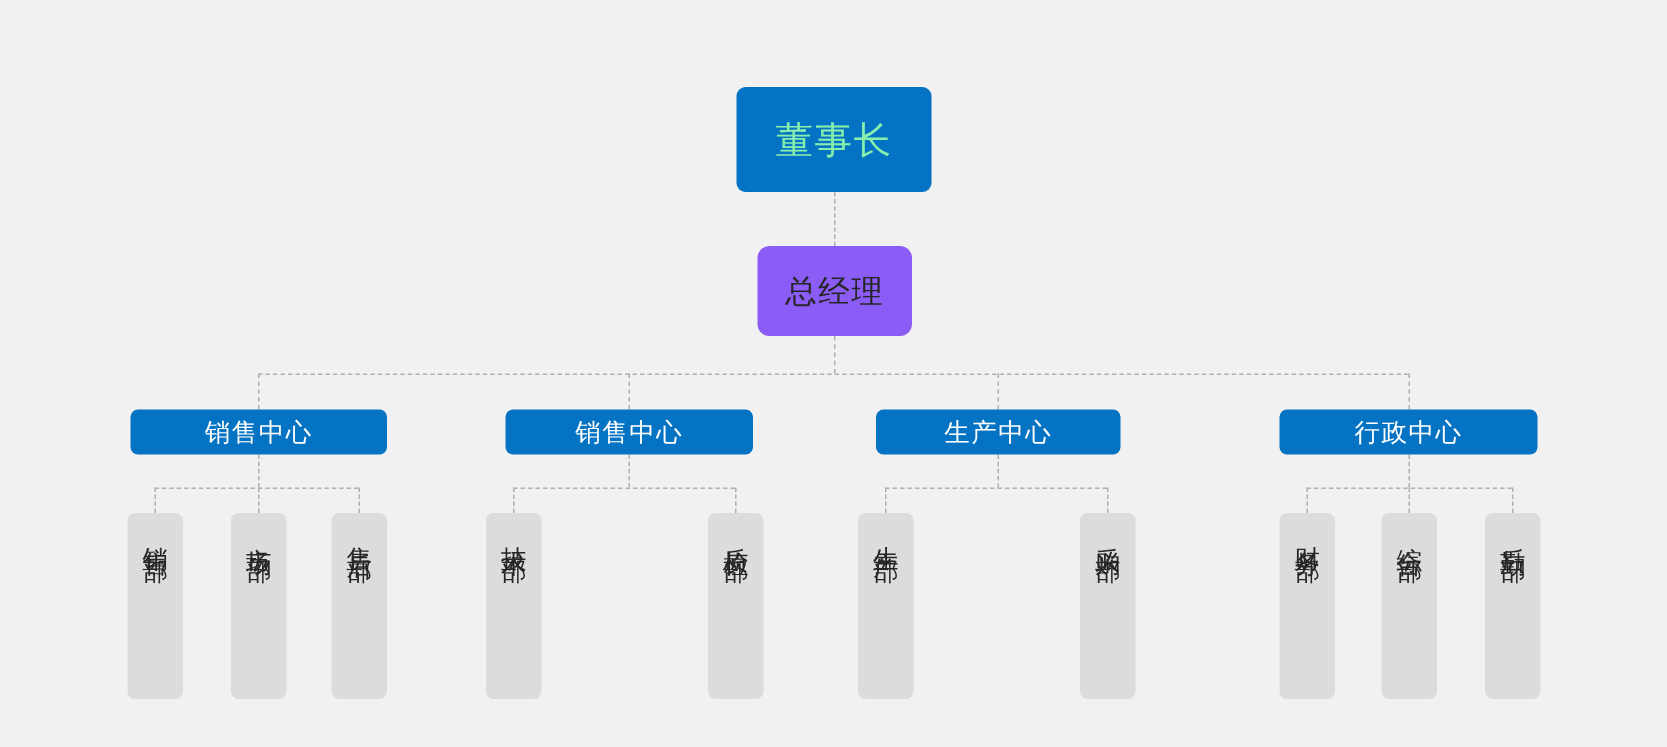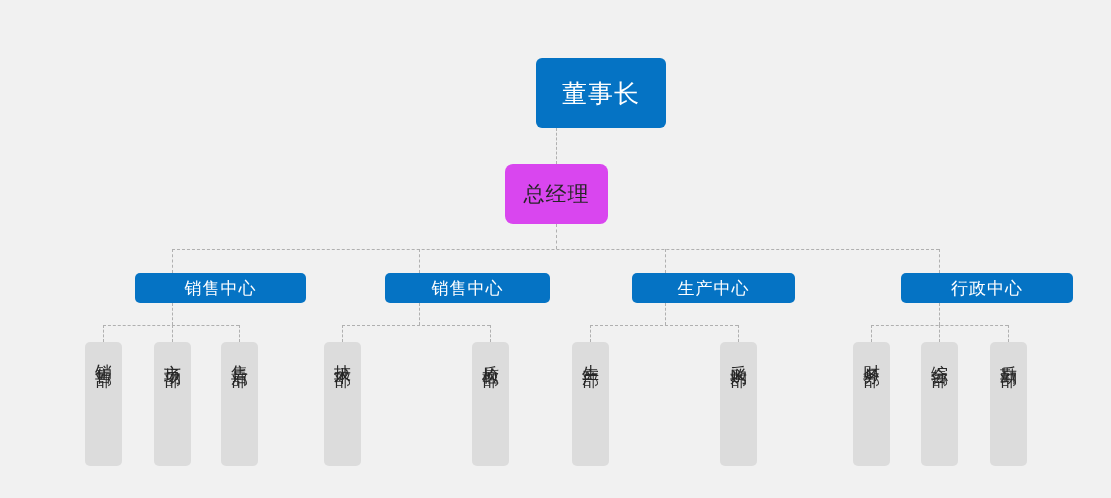--- a/index.html
+++ b/index.html
@@ -38,39 +38,37 @@
     position: absolute;
     box-sizing: border-box;
     border-radius: 6px;
     display: flex;
     align-items: center;
     justify-content: center;
     z-index: 2;
   }
   .node.chairman {
     background: #0573c4;
-    color: #ffffff;
+    color: #86efac;
     font-size: 25px;
     letter-spacing: 1px;
-    margin-left: 45px;
   }
   .node.manager {
-    background: #d946ef;
+    background: #8b5cf6;
     color: #262626;
     font-size: 21px;
     letter-spacing: 1px;
     border-radius: 8px;
   }
   .node.center {
     background: #0573c4;
     color: #ffffff;
     font-size: 17px;
     letter-spacing: 1px;
     border-radius: 5px;
-    margin-left: 48px;
   }
   .node.dept {
     background: #dcdcdc;
     color: #262626;
     font-size: 17px;
     border-radius: 5px;
     align-items: flex-start;
     justify-content: center;
     padding-top: 9px;
   }

